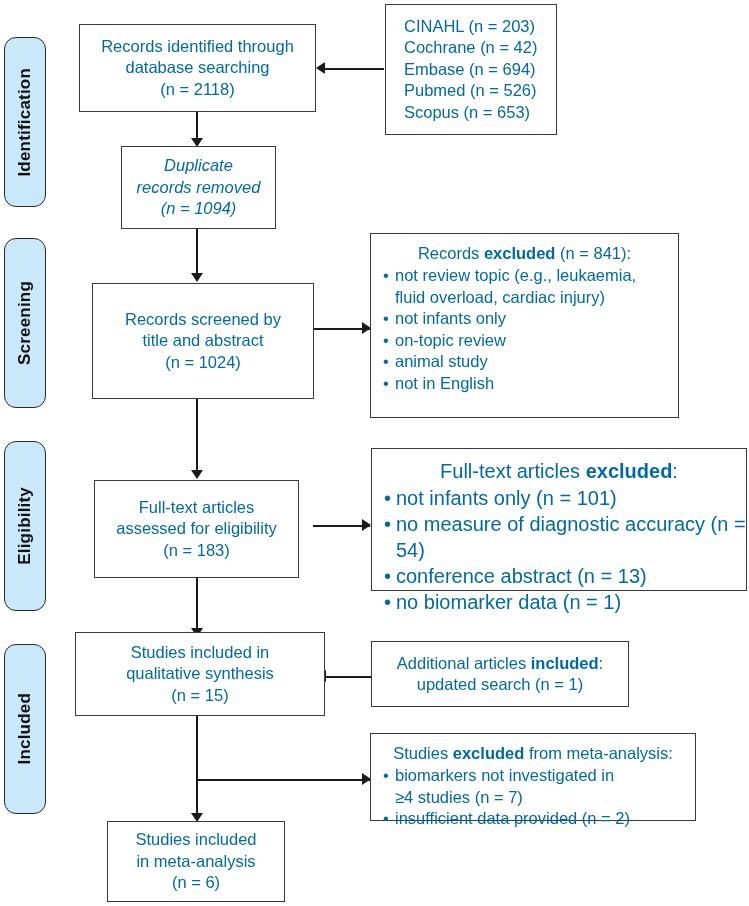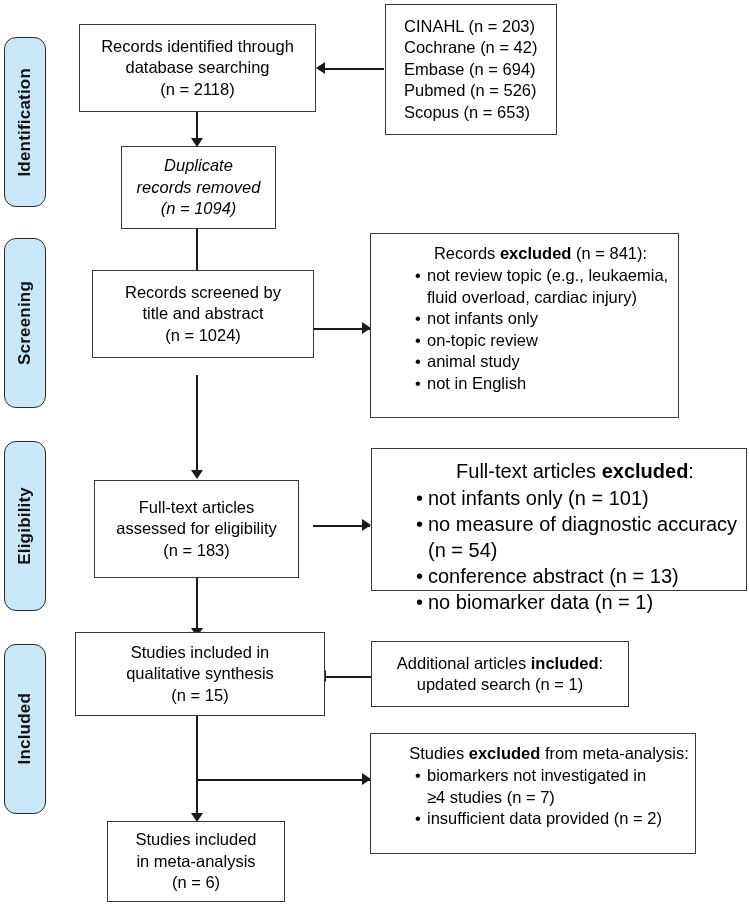--- a/index.html
+++ b/index.html
@@ -41,32 +41,31 @@
 
   
   .box {
     position: absolute;
     background: #ffffff;
     border: 1.6px solid #3a3a3a;
     box-sizing: border-box;
     display: flex;
     flex-direction: column;
     justify-content: center;
-    color: #000000;
+    color: #0369a1;
     font-size: 16.5px;
     line-height: 1.30;
   }
   .box.center { text-align: left; align-items: center; }
   .box-line { display: block; white-space: nowrap; }
 
   
   .box.listbox {
     justify-content: flex-start;
     padding-top: 9px;
-    padding-left: 32px;
   }
   .box .list-title {
     text-align: center;
     display: block;
     white-space: nowrap;
     margin-bottom: 1px;
   }
   .box ul.items {
     list-style: none;
     margin: 0;
@@ -181,21 +180,21 @@
     <span class="box-line">Pubmed (n = 526)</span>
     <span class="box-line">Scopus (n = 653)</span>
   </div>
 
   <div class="box center" style="left:121px; top:146px; width:155px; height:83px;font-style:italic;">
     <span class="box-line">Duplicate</span>
     <span class="box-line">records removed</span>
     <span class="box-line">(n = 1094)</span>
   </div>
 
-  <div class="box center" style="left:92px; top:270px; width:222px; height:88px;">
+  <div class="box center" style="left:92px; top:283px; width:222px; height:116px;">
     <span class="box-line">Records screened by</span>
     <span class="box-line">title and abstract</span>
     <span class="box-line">(n = 1024)</span>
   </div>
 
   <div class="box listbox" style="left:370px; top:233px; width:309px; height:185px;">
     <span class="list-title">
       <span>Records </span><b>excluded</b><span> (n = 841):</span>
     </span>
     <ul class="items">
@@ -250,21 +249,21 @@
     <span class="box-line">(n = 15)</span>
   </div>
 
   <div class="box center" style="left:371px; top:641px; width:258px; height:66px;">
     <span class="box-line">
       <span>Additional articles </span><b>included</b><span>:</span>
     </span>
     <span class="box-line">updated search (n = 1)</span>
   </div>
 
-  <div class="box listbox" style="left:370px; top:733px; width:326px; height:121px;">
+  <div class="box listbox" style="left:370px; top:733px; width:326px; height:88px;">
     <span class="list-title">
       <span>Studies </span><b>excluded</b><span> from meta-analysis:</span>
     </span>
     <ul class="items">
       <li>
         <span>biomarkers not investigated in</span>
         <span class="cont">≥4 studies (n = 7)</span>
       </li>
       <li>
         <span>insufficient data provided (n = 2)</span>

